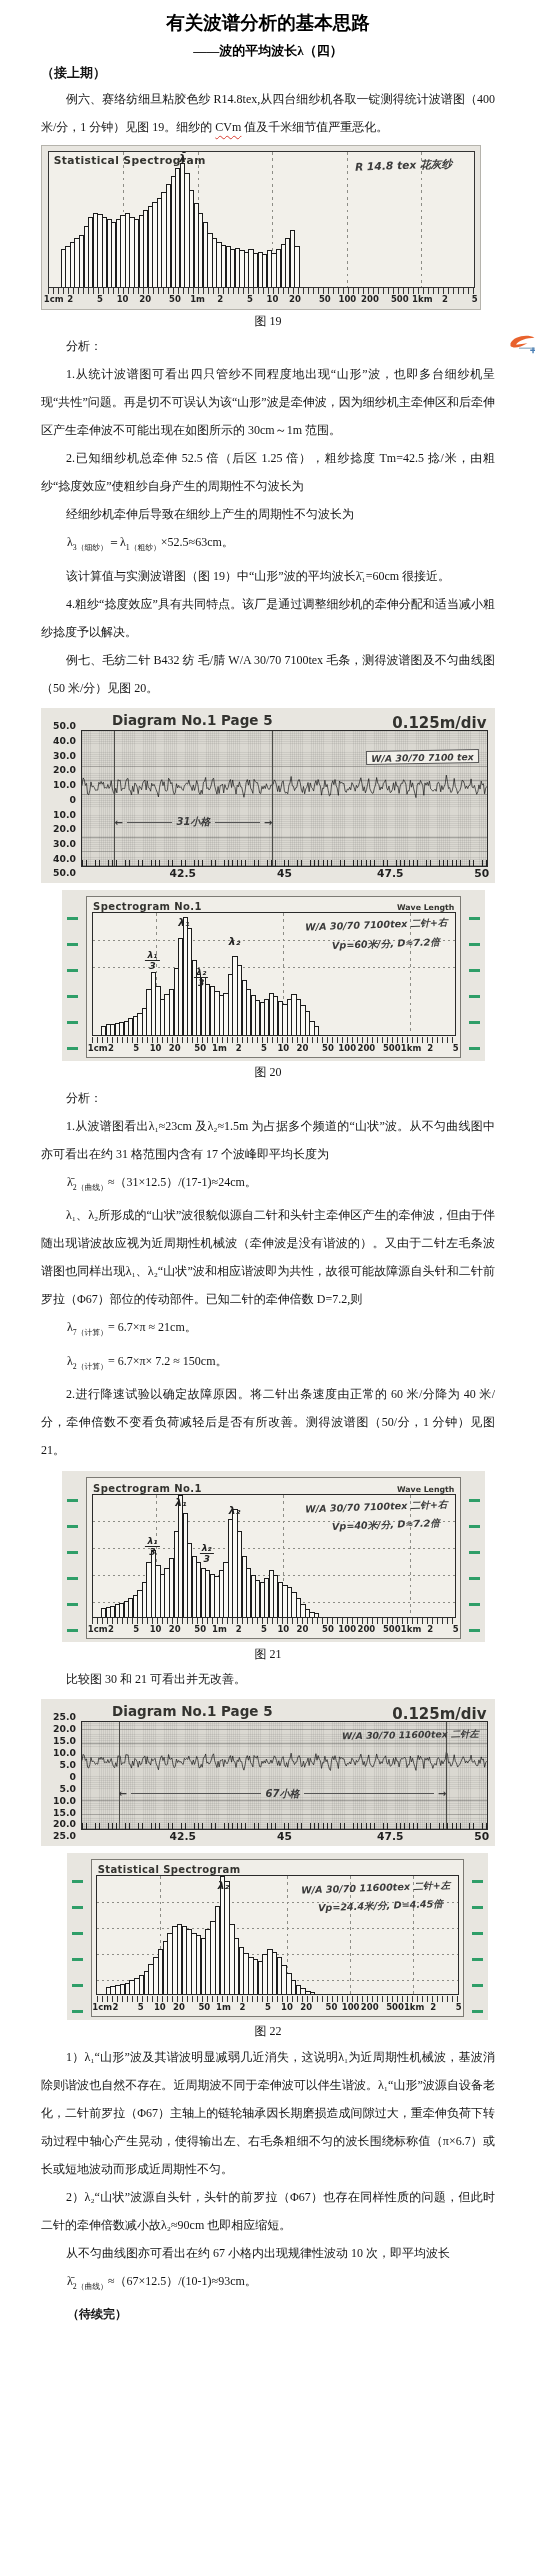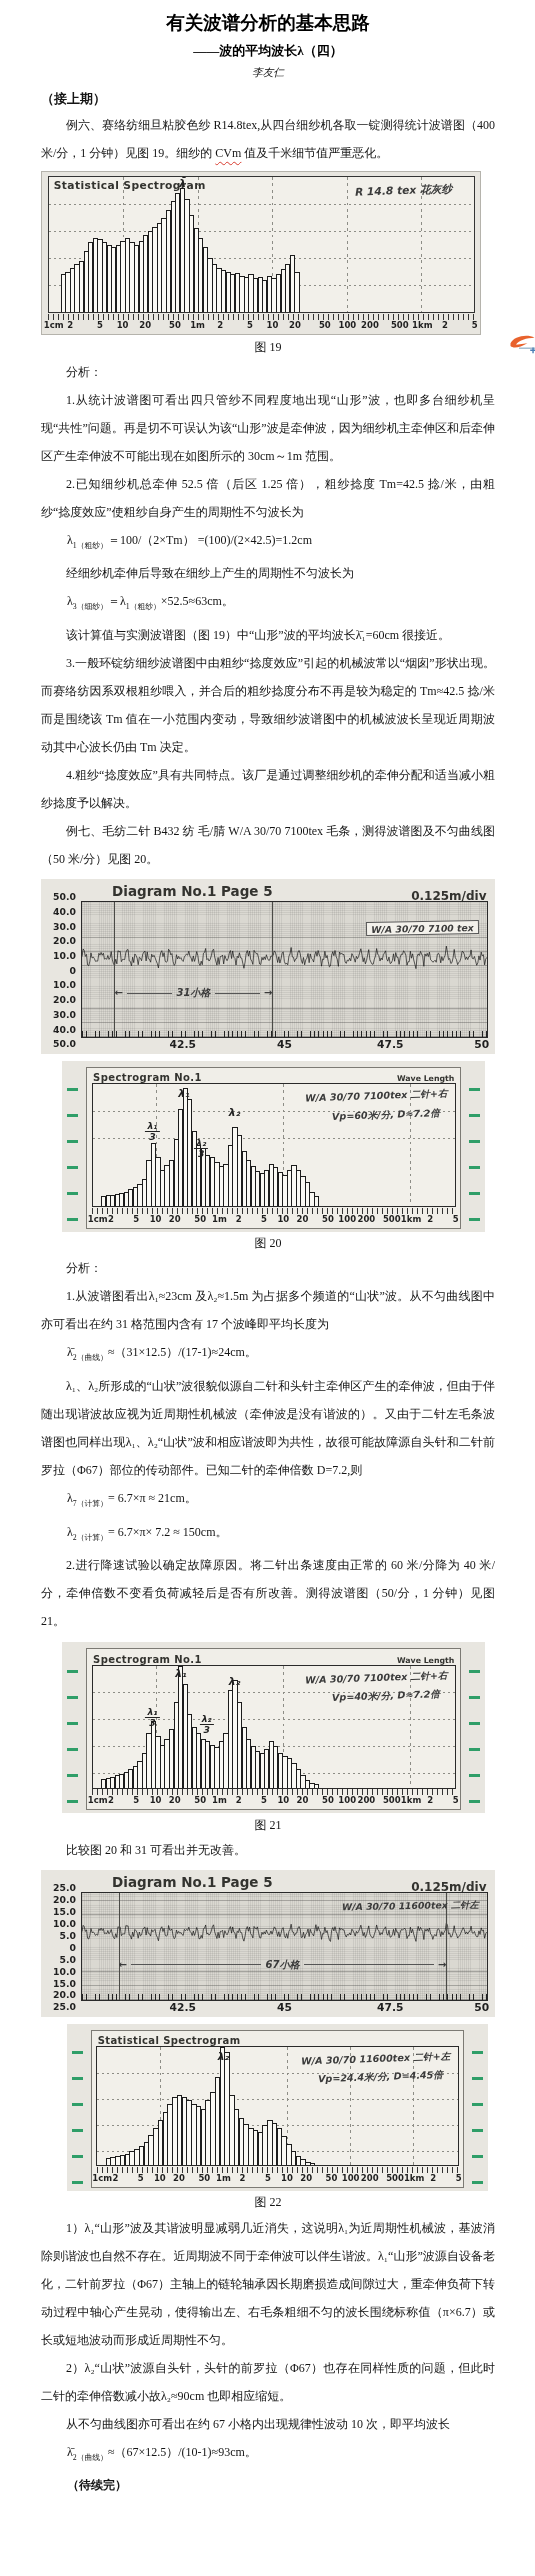--- a/index.html
+++ b/index.html
@@ -33,21 +33,21 @@
   .xlabels span{position:absolute;transform:translateX(-50%);white-space:nowrap;}
   .pk{position:absolute;transform:translateX(-50%);font-family:"DejaVu Sans",sans-serif;font-style:italic;font-weight:bold;font-size:10.7px;color:#222;text-align:center;}
   .pk .frac{display:flex;flex-direction:column;align-items:center;line-height:1.05;font-size:9.3px;}
   .pk .frac b{font-weight:bold;border-bottom:0.7px solid #222;padding:0 2.1px;}
   .varrow{width:0.7px;height:10.7px;background:#222;margin:0.7px auto 0;}
 
   
   .diag{position:relative;background:#e8e6e0;padding:4.3px 7.1px 1.4px;margin-top:5.7px;}
   .dhead{position:relative;height:18.5px;}
   .dtitle{position:absolute;left:64px;top:0;font-size:13.5px;}
-  .dscale{position:absolute;right:1.4px;bottom:-1.4px;font-size:12px;}
+  .dscale{position:absolute;right:1.4px;bottom:-1.4px;font-size:15px;}
   .dwrap{position:relative;margin-left:33px;}
   .dplot{position:relative;border:0.7px solid #2a2a2a;overflow:hidden;
      background:
        repeating-linear-gradient(90deg, rgba(70,70,70,.10) 0 0.7px, transparent 0.7px 2.1px),
        repeating-linear-gradient(0deg, rgba(70,70,70,.10) 0 0.7px, transparent 0.7px 2.1px),
        repeating-linear-gradient(0deg, rgba(40,40,40,.30) 0 0.7px, transparent 0.7px 14.2px),
        #dad8d1;}
   .dylab{position:absolute;left:-33px;top:-5px;bottom:-5px;width:30px;font-family:"DejaVu Sans",sans-serif;font-weight:bold;font-size:9.3px;color:#1f1f1f;}
   .dylab span{position:absolute;right:2.1px;transform:translateY(-50%);}
   .comb{position:absolute;left:0;right:0;bottom:0;height:6.4px;background:repeating-linear-gradient(90deg,#222 0 0.7px,transparent 0.7px 4.3px);}
@@ -77,21 +77,20 @@
 
   svg.trace{display:block;width:100%;height:100%;}
 </style>
 </head>
 <body>
 
 <div class="content">
 
   <div class="title">有关波谱分析的基本思路</div>
   <div class="subtitle">——波的平均波长λ（四）</div>
-  <div class="author">李友仁</div>
   <div class="opening">（接上期）</div>
 
   <p class="body"><span>例六、赛络纺细旦粘胶色纱 R14.8tex,从四台细纱机各取一锭测得统计波谱图（400 米/分，1 分钟）见图 19。细纱的 </span><span class="wavy">CVm</span><span> 值及千米细节值严重恶化。</span></p>
 
   <div class="scan19">
     <div class="p19">
       <span class="fig-h h19">Statistical Spectrogram</span>
       <div class="hg" style="top:20%"></div>
       <div class="hg" style="top:40%"></div>
       <div class="hg" style="top:60%"></div>
@@ -179,25 +178,23 @@
         <span style="left: 87.7352%;">1km</span>
         <span style="left: 93.0173%;">2</span>
         <span style="left: 100%;">5</span>
       </div>
   </div>
   <div class="cap">图 19</div>
 
   <p class="body">分析：</p>
   <p class="body">1.从统计波谱图可看出四只管纱不同程度地出现“山形”波，也即多台细纱机呈现“共性”问题。再是切不可误认为该“山形”波是牵伸波，因为细纱机主牵伸区和后牵伸区产生牵伸波不可能出现在如图所示的 30cm～1m 范围。</p>
   <p class="body">2.已知细纱机总牵伸 52.5 倍（后区 1.25 倍），粗纱捻度 Tm=42.5 捻/米，由粗纱“捻度效应”使粗纱自身产生的周期性不匀波长为</p>
-  <div class="formula"><span>λ</span><span class="sub">1（粗纱）</span><span>＝100/（2×Tm） =(100)/(2×42.5)=1.2cm</span></div>
   <p class="body">经细纱机牵伸后导致在细纱上产生的周期性不匀波长为</p>
   <div class="formula"><span>λ</span><span class="sub">3（细纱）</span><span>＝λ</span><span class="sub">1（粗纱）</span><span>×52.5≈63cm。</span></div>
   <p class="body">该计算值与实测波谱图（图 19）中“山形”波的平均波长λ̄₁=60cm 很接近。</p>
-  <p class="body">3.一般环锭纺细纱波谱图中由粗纱“捻度效应”引起的机械波常以“烟囱”形状出现。而赛络纺因系双根粗纱喂入，并合后的粗纱捻度分布不再是较为稳定的 Tm≈42.5 捻/米而是围绕该 Tm 值在一小范围内变动，导致细纱波谱图中的机械波波长呈现近周期波动其中心波长仍由 Tm 决定。</p>
   <p class="body">4.粗纱“捻度效应”具有共同特点。该厂是通过调整细纱机的牵伸分配和适当减小粗纱捻度予以解决。</p>
   <p class="body">例七、毛纺二针 B432 纺 毛/腈 W/A 30/70 7100tex 毛条，测得波谱图及不匀曲线图（50 米/分）见图 20。</p>
 
   <div class="diag">
     <div class="dhead">
       <span class="fig-h dtitle">Diagram No.1 Page 5</span>
       <span class="fig-h dscale">0.125m/div</span>
     </div>
     <div class="dwrap">
       <div class="dylab">
@@ -461,21 +458,21 @@
           <span style="left: 75.4703%;">200</span>
           <span style="left: 82.453%;">500</span>
           <span style="left: 87.7352%;">1km</span>
           <span style="left: 93.0173%;">2</span>
           <span style="left: 100%;">5</span>
         </div>
     </div>
   </div>
   <div class="cap">图 21</div>
 
-  <p class="body">比较图 20 和 31 可看出并无改善。</p>
+  <p class="body">比较图 30 和 21 可看出并无改善。</p>
 
   <div class="diag">
     <div class="dhead">
       <span class="fig-h dtitle">Diagram No.1 Page 5</span>
       <span class="fig-h dscale">0.125m/div</span>
     </div>
     <div class="dwrap">
       <div class="dylab">
           <span style="top: 0%;">25.0</span>
           <span style="top: 10%;">20.0</span>

